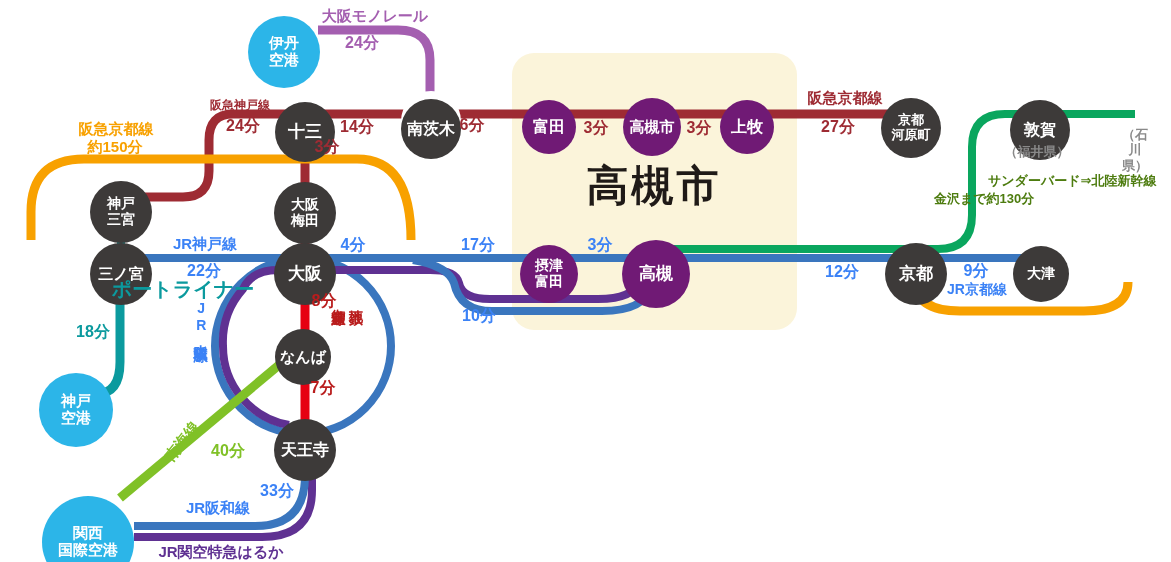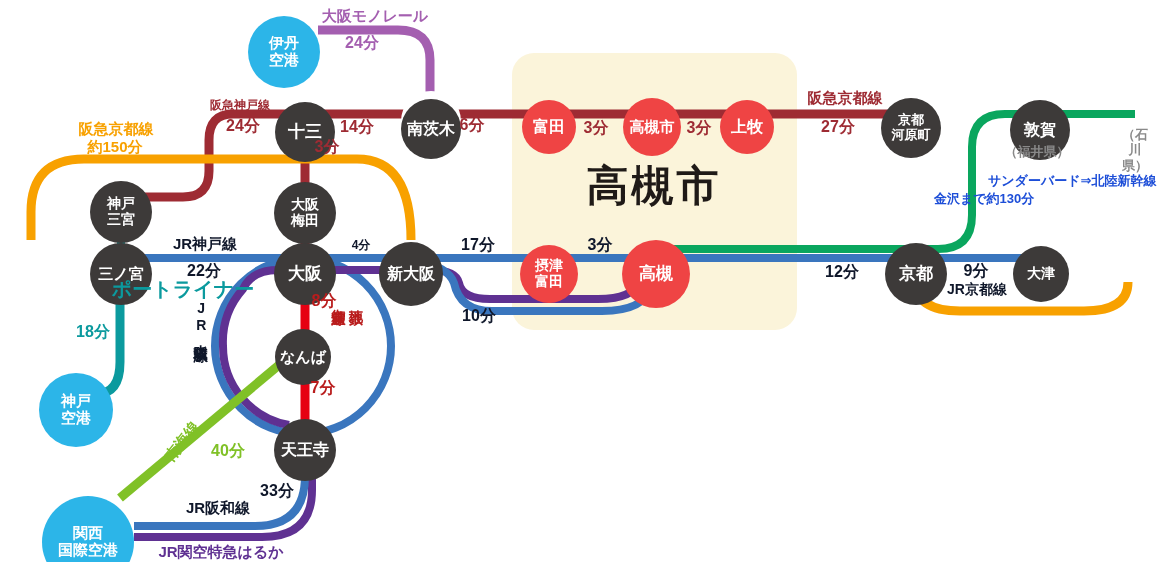--- a/index.html
+++ b/index.html
@@ -2,30 +2,30 @@
 <html><head>
 <meta charset="utf-8">
 <style>
   html,body{margin:0;padding:0;background:#fff;}
   #stage{position:relative;width:1171px;height:562px;background:#fff;overflow:hidden;
          font-family:"Liberation Sans","DejaVu Sans",sans-serif;}
   #rails{position:absolute;left:0;top:0;}
   .stn{position:absolute;border-radius:50%;display:flex;align-items:center;justify-content:center;
        text-align:center;color:#fff;font-weight:bold;white-space:pre-line;line-height:1.12;margin-top:16px;}
   .stn.dark{background:#3d3a39;}
-  .stn.red{background:#ef4444;}
+  .stn.red{background:#701a75;}
   .stn.airport{background:#2cb5e8;}
   .lbl{position:absolute;font-weight:bold;transform:translate(-50%,-50%);
        white-space:pre-line;text-align:center;line-height:1.18;}
   .lbl-left{transform:translate(0,-50%);text-align:left;}
   .vert{writing-mode:vertical-rl;text-orientation:upright;transform:translate(-50%,0);letter-spacing:1px;}
   .rot{transform:translate(-50%,-50%) rotate(-52deg);}
-  .c-maroon{color:#9e2b33}.c-orange{color:#f8a100}.c-blue{color:#0f172a}
+  .c-maroon{color:#9e2b33}.c-orange{color:#f8a100}.c-blue{color:#3b82f6}
   .c-teal{color:#0b9a9e}.c-purple-l{color:#a45fb0}.c-purple-d{color:#5f3192}
-  .c-green{color:#80c127}.c-green-d{color:#1d4ed8}.c-red{color:#b91c1c}.c-gray{color:#898989}
+  .c-green{color:#80c127}.c-green-d{color:#4d7c0f}.c-red{color:#b91c1c}.c-gray{color:#898989}
   .boxtitle{position:absolute;transform:translate(-50%,-50%);color:#1f1a17;
             font-weight:900;font-size:42px;letter-spacing:3px;}
 </style>
 </head>
 <body>
 
 <div id="stage">
 
   <svg id="rails" width="1171" height="562" viewBox="0 0 1171 562">
 
@@ -73,21 +73,20 @@
   <div class="stn red" style="left:720px;top:84px;width:54px;height:54px;font-size:16px">上牧</div>
   <div class="stn dark" style="left:881px;top:82px;width:60px;height:60px;font-size:13px">京都
 河原町</div>
   <div class="stn dark" style="left:1010px;top:84px;width:60px;height:60px;font-size:16px">敦賀</div>
   <div class="stn dark" style="left:90px;top:165px;width:62px;height:62px;font-size:14px">神戸
 三宮</div>
   <div class="stn dark" style="left:274px;top:166px;width:62px;height:62px;font-size:14px">大阪
 梅田</div>
   <div class="stn dark" style="left:90px;top:227px;width:62px;height:62px;font-size:15px">三ノ宮</div>
   <div class="stn dark" style="left:274px;top:227px;width:62px;height:62px;font-size:17px">大阪</div>
-  <div class="stn dark" style="left:379px;top:226px;width:64px;height:64px;font-size:16px">新大阪</div>
   <div class="stn red" style="left:520px;top:229px;width:58px;height:58px;font-size:14px">摂津
 富田</div>
   <div class="stn red" style="left:622px;top:224px;width:68px;height:68px;font-size:17px">高槻</div>
   <div class="stn dark" style="left:885px;top:227px;width:62px;height:62px;font-size:17px">京都</div>
   <div class="stn dark" style="left:1013px;top:230px;width:56px;height:56px;font-size:14px">大津</div>
   <div class="stn dark" style="left:275px;top:313px;width:56px;height:56px;font-size:15px">なんば</div>
   <div class="stn dark" style="left:274px;top:403px;width:62px;height:62px;font-size:16px">天王寺</div>
   <div class="stn airport" style="left:39px;top:357px;width:74px;height:74px;font-size:15px">神戸
 空港</div>
   <div class="stn airport" style="left:42px;top:480px;width:92px;height:92px;font-size:15px">関西
@@ -110,21 +109,21 @@
   <div class="lbl c-blue" style="left:204px;top:271px;font-size:16px">22分</div>
   <div class="lbl c-teal" style="left:183px;top:290px;font-size:20px">ポートライナー</div>
   <div class="lbl c-teal" style="left:93px;top:332px;font-size:16px">18分</div>
   <div class="lbl c-blue vert" style="left:201px;top:300px;font-size:14px">JR大阪環状線</div>
   <div class="lbl c-green rot" style="left:182px;top:441px;font-size:15px">南海線</div>
   <div class="lbl c-green" style="left:228px;top:451px;font-size:16px">40分</div>
   <div class="lbl c-red vert" style="left:347px;top:298px;font-size:14px;line-height:1.25">地下鉄
 御堂筋線</div>
   <div class="lbl c-red" style="left:324px;top:301px;font-size:16px">8分</div>
   <div class="lbl c-red" style="left:323px;top:388px;font-size:16px">7分</div>
-  <div class="lbl c-blue" style="left:361px;top:245px;font-size:12px">4分</div>
+  <div class="lbl c-blue" style="left:353px;top:245px;font-size:16px">4分</div>
   <div class="lbl c-blue" style="left:478px;top:245px;font-size:16px">17分</div>
   <div class="lbl c-blue" style="left:600px;top:245px;font-size:16px">3分</div>
   <div class="lbl c-blue" style="left:479px;top:316px;font-size:16px">10分</div>
   <div class="lbl c-blue" style="left:277px;top:491px;font-size:16px">33分</div>
   <div class="lbl c-blue" style="left:218px;top:508px;font-size:15px">JR阪和線</div>
   <div class="lbl c-purple-d" style="left:221px;top:552px;font-size:15px">JR関空特急はるか</div>
   <div class="lbl c-blue" style="left:842px;top:272px;font-size:16px">12分</div>
   <div class="lbl c-blue" style="left:976px;top:271px;font-size:16px">9分</div>
   <div class="lbl c-blue" style="left:977px;top:289px;font-size:14px">JR京都線</div>
   <div class="lbl lbl-left c-green-d" style="left:988px;top:181px;font-size:13px">サンダーバード⇒北陸新幹線</div>

